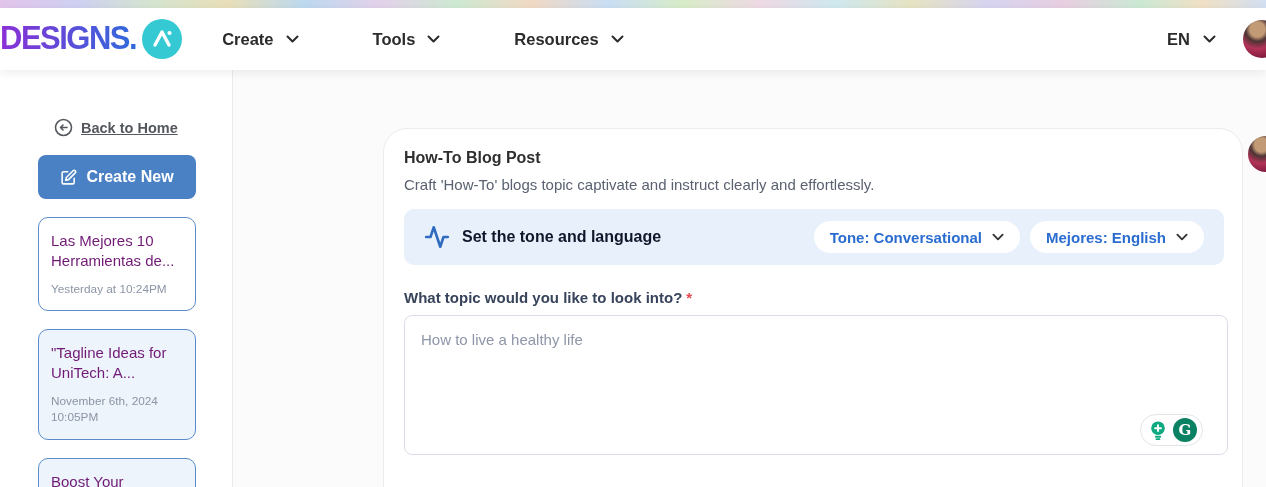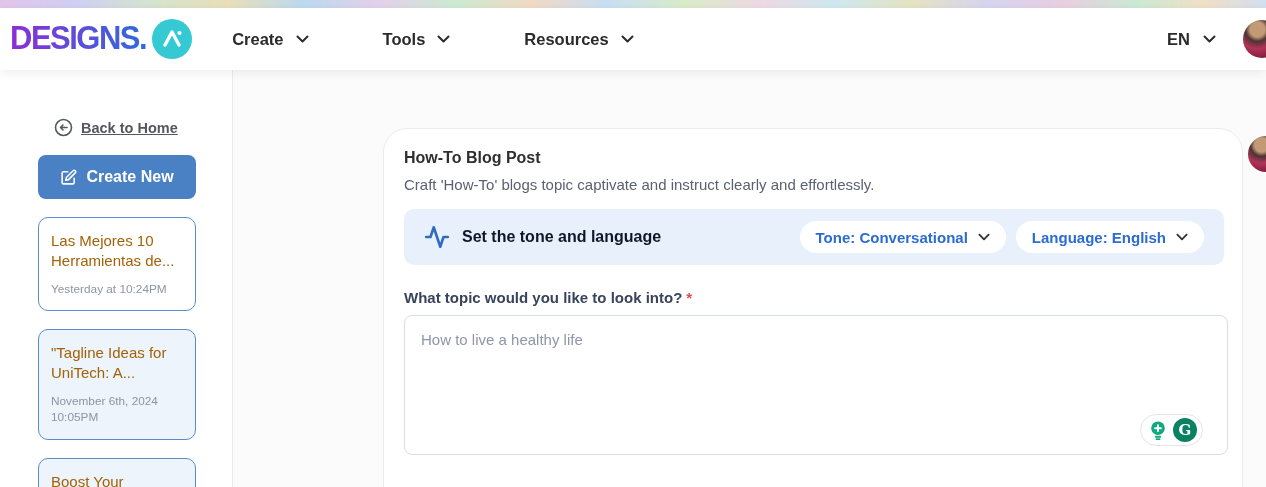--- a/index.html
+++ b/index.html
@@ -5,21 +5,21 @@
   * { margin:0; padding:0; box-sizing:border-box; }
   html,body { width:1266px; height:487px; overflow:hidden; background:#fff;
     font-family:"Liberation Sans","DejaVu Sans",sans-serif; }
 
   
   .holo-strip { height:8px; width:100%;
     background:linear-gradient(90deg,#e3c4ea,#cfd0f2 6%,#d4e4cf 12%,#e9dfb9 18%,#bcd9ef 24%,#e3d1ea 30%,#cde9d2 36%,#f1d9c4 42%,#c9def4 48%,#d8ecc8 54%,#eed9e4 60%,#cfe8ef 66%,#e6e3c2 72%,#d6d4f0 78%,#e8cfe0 84%,#cbe9d4 90%,#f0e0c5 95%,#d2dff2 100%); }
 
   
   .navbar { position:relative; height:62px; background:#fff; display:flex; align-items:center;
-    padding-left:10px; box-shadow:0 3px 10px rgba(0,0,0,.07); z-index:20; }
+    box-shadow:0 3px 10px rgba(0,0,0,.07); z-index:20; }
   .logo { display:flex; align-items:center; gap:6px; cursor:pointer; }
   .logo-text { font-size:31px; font-weight:800; letter-spacing:-1.5px;
     background:linear-gradient(90deg,#8b2fd6,#2f6bdb);
     -webkit-background-clip:text; background-clip:text; color:transparent; transform:scaleY(1.05); }
   .logo-mark { width:40px; height:40px; border-radius:50%; background:#35c9d3;
     display:flex; align-items:center; justify-content:center; }
   .nav-menu { display:flex; gap:74px; margin-left:40px; }
   .nav-item { display:flex; align-items:center; gap:12px; font-size:16.5px; font-weight:600;
     color:#2b2b2b; cursor:pointer; }
   .nav-right { margin-left:auto; display:flex; align-items:center; }
@@ -36,21 +36,21 @@
   .sidebar { width:233px; background:#fff; border-right:1px solid #eaeaea;
     padding:48px 38px 0 38px; flex-shrink:0; }
   .back-link { display:flex; align-items:center; gap:8px; margin-left:16px; cursor:pointer; }
   .back-link span.txt { font-size:14.5px; font-weight:600; color:#54585e; text-decoration:underline; }
   .create-btn { margin-top:18px; width:158px; height:44px; background:#4a80c4; border:none;
     border-radius:8px; color:#fff; font-size:16px; font-weight:700; display:flex; align-items:center;
     justify-content:center; gap:9px; cursor:pointer; font-family:inherit; }
   .hist-card { margin-top:18px; width:158px; border:1.5px solid #5b8cc9; border-radius:10px;
     padding:13px 12px; background:#fff; cursor:pointer; }
   .hist-card.tinted { background:#eef4fb; }
-  .hist-title { color:#a16207; font-size:15px; line-height:1.35; font-weight:500; }
+  .hist-title { color:#701a75; font-size:15px; line-height:1.35; font-weight:500; }
   .hist-time { margin-top:9px; color:#8b95a5; font-size:11.8px; line-height:1.4; }
 
   
   .content { flex:1; position:relative; background:#fbfbfb; }
   .main-card { position:absolute; left:150px; top:58px; width:860px; height:560px; background:#fff;
     border:1px solid #ececec; border-radius:24px 24px 0 0; padding:20px 18px 0 20px; }
   .profile-peek { position:absolute; right:-18px; top:66px; width:36px; height:36px; border-radius:50%;
     background:radial-gradient(circle at 38% 25%, #c29a76 0 20%, #4d3434 32%, #b23358 52%, #8d2144 72%, #471126 100%);
     cursor:pointer; z-index:5; }
   .card-title { font-size:16px; font-weight:700; color:#2f2f2f; }
@@ -177,21 +177,21 @@
         </svg>
         <span class="tone-label">Set the tone and language</span>
         <div class="tone-pills">
           <button class="pill">
             <span>Tone: Conversational</span>
             <svg width="12" height="8" viewBox="0 0 13 8">
                 <path d="M1.5 1.5 L6.5 6.5 L11.5 1.5" stroke="#333" stroke-width="2" fill="none" stroke-linecap="round" stroke-linejoin="round"></path>
               </svg>
           </button>
           <button class="pill">
-            <span>Language: English</span>
+            <span>Mejores: English</span>
             <svg width="12" height="8" viewBox="0 0 13 8">
                 <path d="M1.5 1.5 L6.5 6.5 L11.5 1.5" stroke="#333" stroke-width="2" fill="none" stroke-linecap="round" stroke-linejoin="round"></path>
               </svg>
           </button>
         </div>
       </div>
 
       <div class="q-label">
         <span>What topic would you like to look into?</span><span class="q-required">*</span>
       </div>

